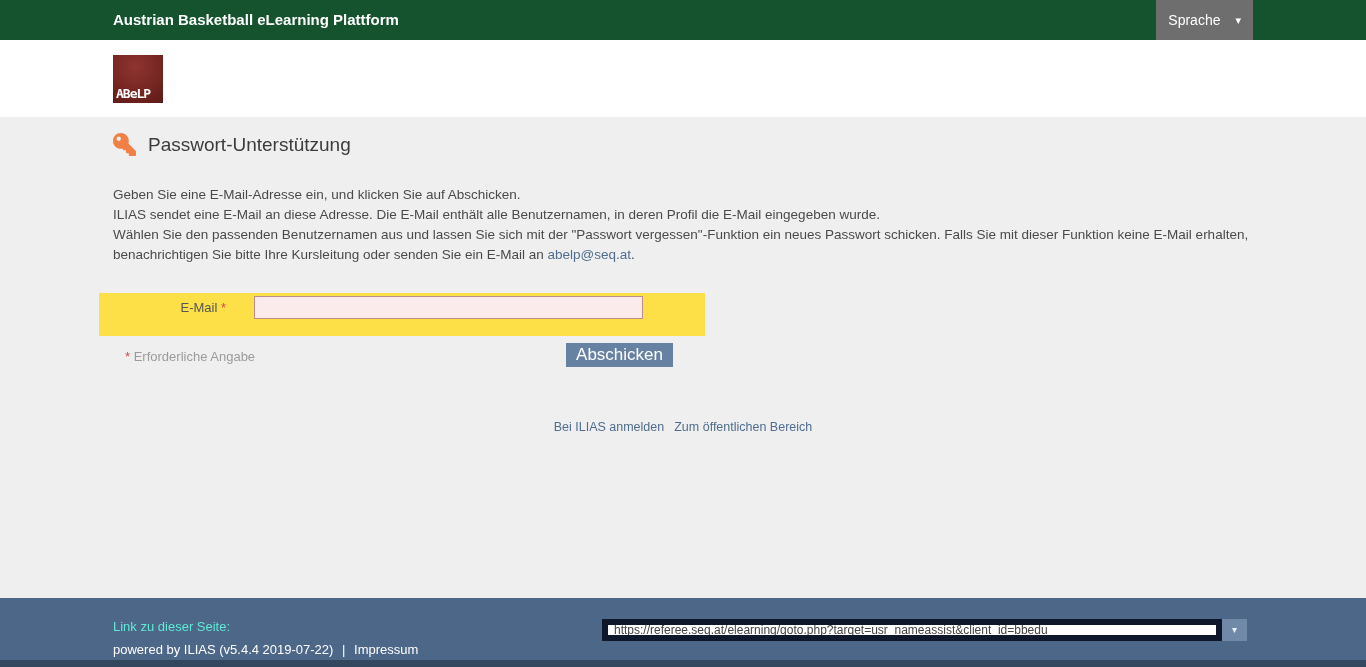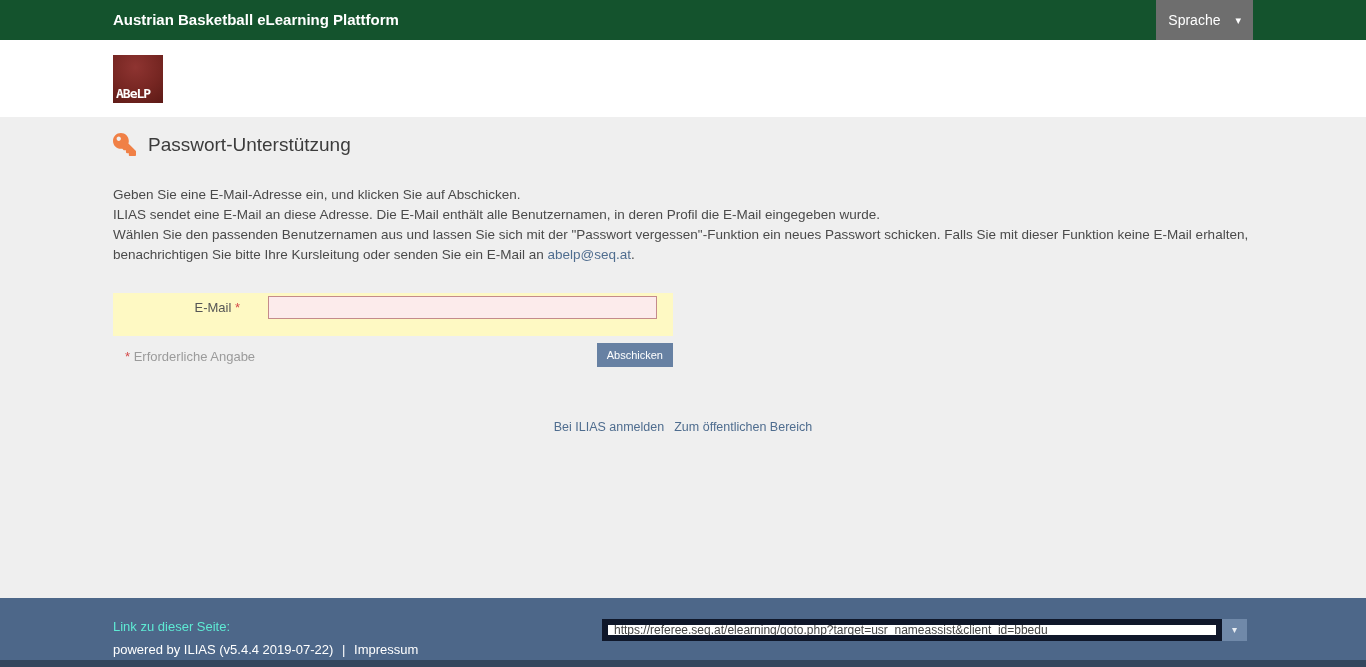--- a/index.html
+++ b/index.html
@@ -57,22 +57,22 @@
   .page-heading .title {
     font-size: 19px; color: #3c3c3c; font-weight: 400;
   }
   .intro {
     position: absolute; left: 113px; top: 54px; width: 1140px;
     font-size: 13.5px; line-height: 20px; color: #4a4a4a;
   }
   a.text-link { color: #4f6d8f; text-decoration: none; cursor: pointer; }
 
   .form-box {
-    position: absolute; left: 113px; top: 176px; width: 560px; height: 43px;
-    background: #fef9c3;
+    position: absolute; left: 99px; top: 176px; width: 606px; height: 43px;
+    background: #fde047;
   }
   .form-row {
     display: flex; align-items: center; padding-top: 3px;
   }
   .form-label {
     width: 155px; text-align: right; padding-right: 28px;
     font-size: 13px; color: #555555;
   }
   .req { color: #d44a4a; }
   .email-input {
@@ -85,21 +85,21 @@
     position: absolute; left: 113px; top: 226px; width: 560px;
     display: flex; justify-content: space-between; align-items: flex-start;
   }
   .required-note {
     padding-left: 12px; padding-top: 6px;
     font-size: 13px; color: #9b9b9b;
   }
   .submit-btn {
     min-width: 76px; height: 24px;
     background: #6781a3; color: #ffffff; border: none;
-    font-size: 11px; font-family: "Liberation Sans", sans-serif;
+    font-size: 17px; font-family: "Liberation Sans", sans-serif;
     padding: 0 10px; cursor: pointer;
   }
 
   .center-links {
     position: absolute; left: 0; top: 303px; width: 1366px;
     display: flex; justify-content: center; gap: 10px;
     font-size: 12.5px;
   }
   .center-links a { color: #4f6d8f; text-decoration: none; cursor: pointer; }
 

